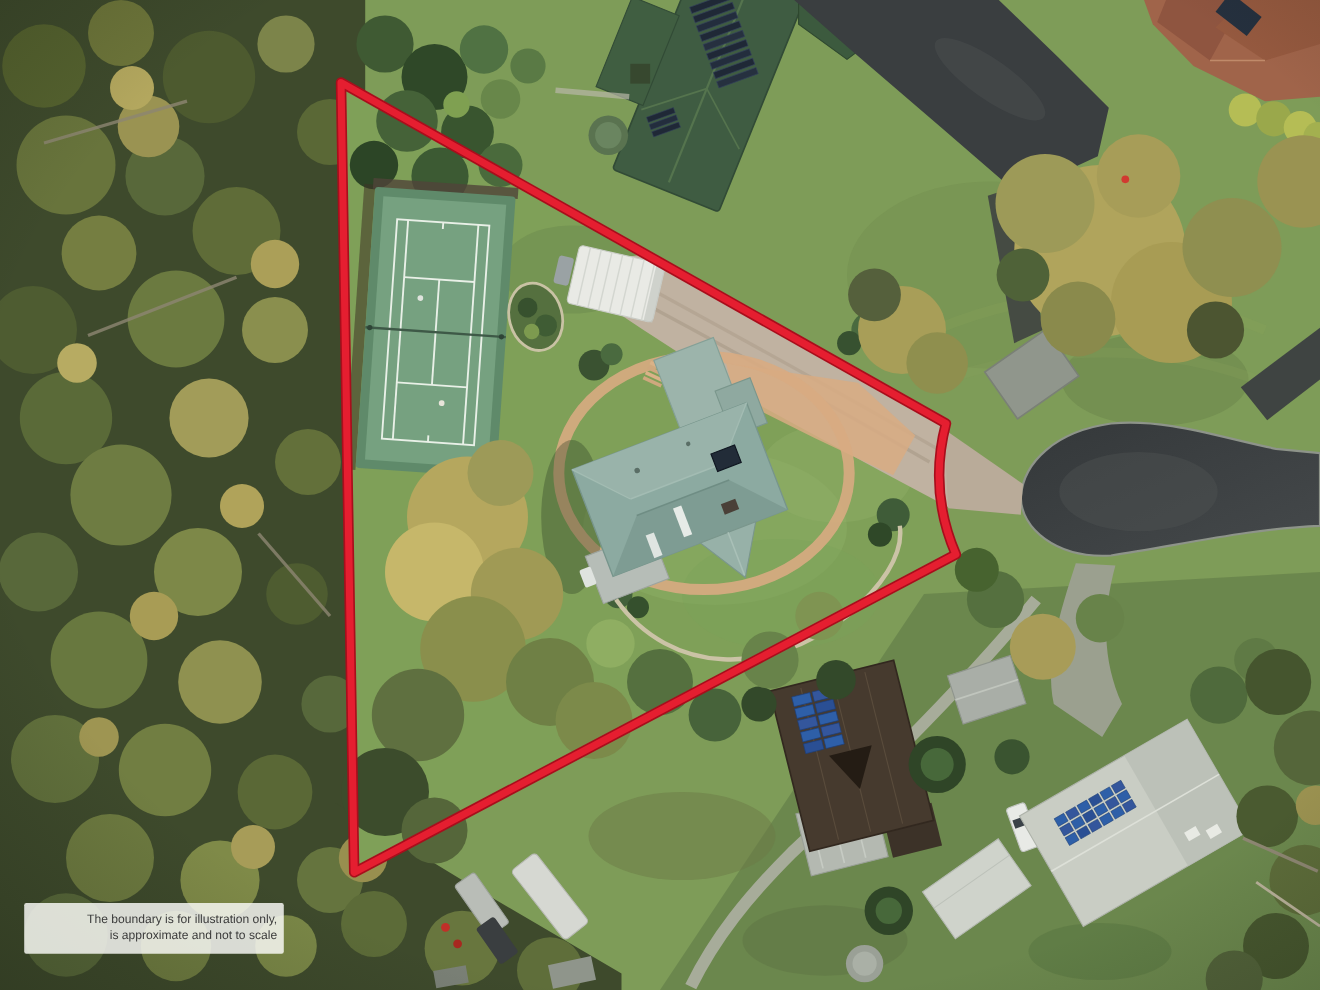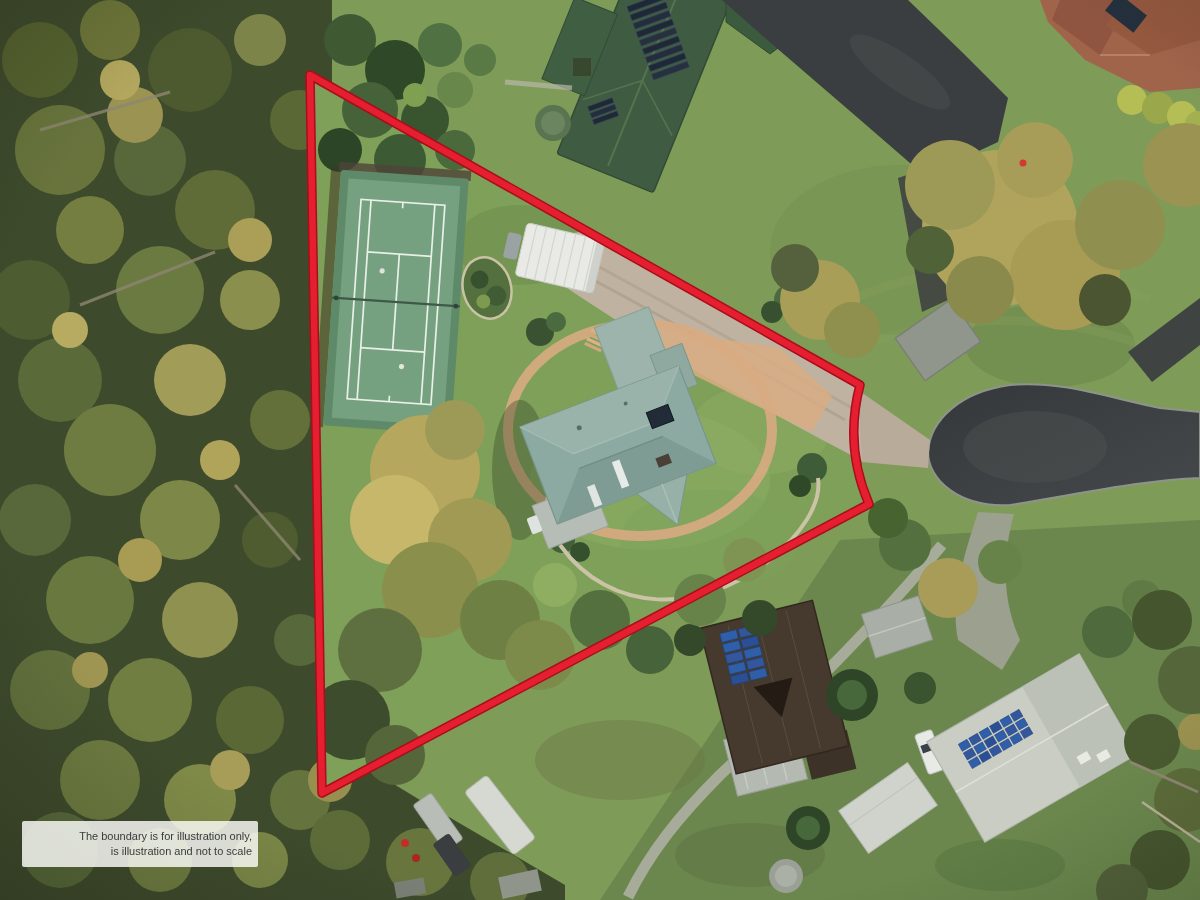--- a/index.html
+++ b/index.html
@@ -449,15 +449,15 @@
   <g>
     <path d="M310,75 L860,385 Q844,446 869,504 L322,793 Z" fill="none" stroke="#a80e1c" stroke-width="9.5" stroke-linejoin="round"></path>
     <path d="M310,75 L860,385 Q844,446 869,504 L322,793 Z" fill="none" stroke="#e51e30" stroke-width="6.5" stroke-linejoin="round"></path>
   </g>
 
   <rect x="0" y="0" width="1200" height="900" fill="url(#vig)"></rect>
 </svg>
 
   <div class="disclaimer">
     <span>The boundary is for illustration only,</span>
-    <span>is illustration and not to scale</span>
+    <span>is approximate and not to scale</span>
   </div>
 </div>
 
 </body></html>

